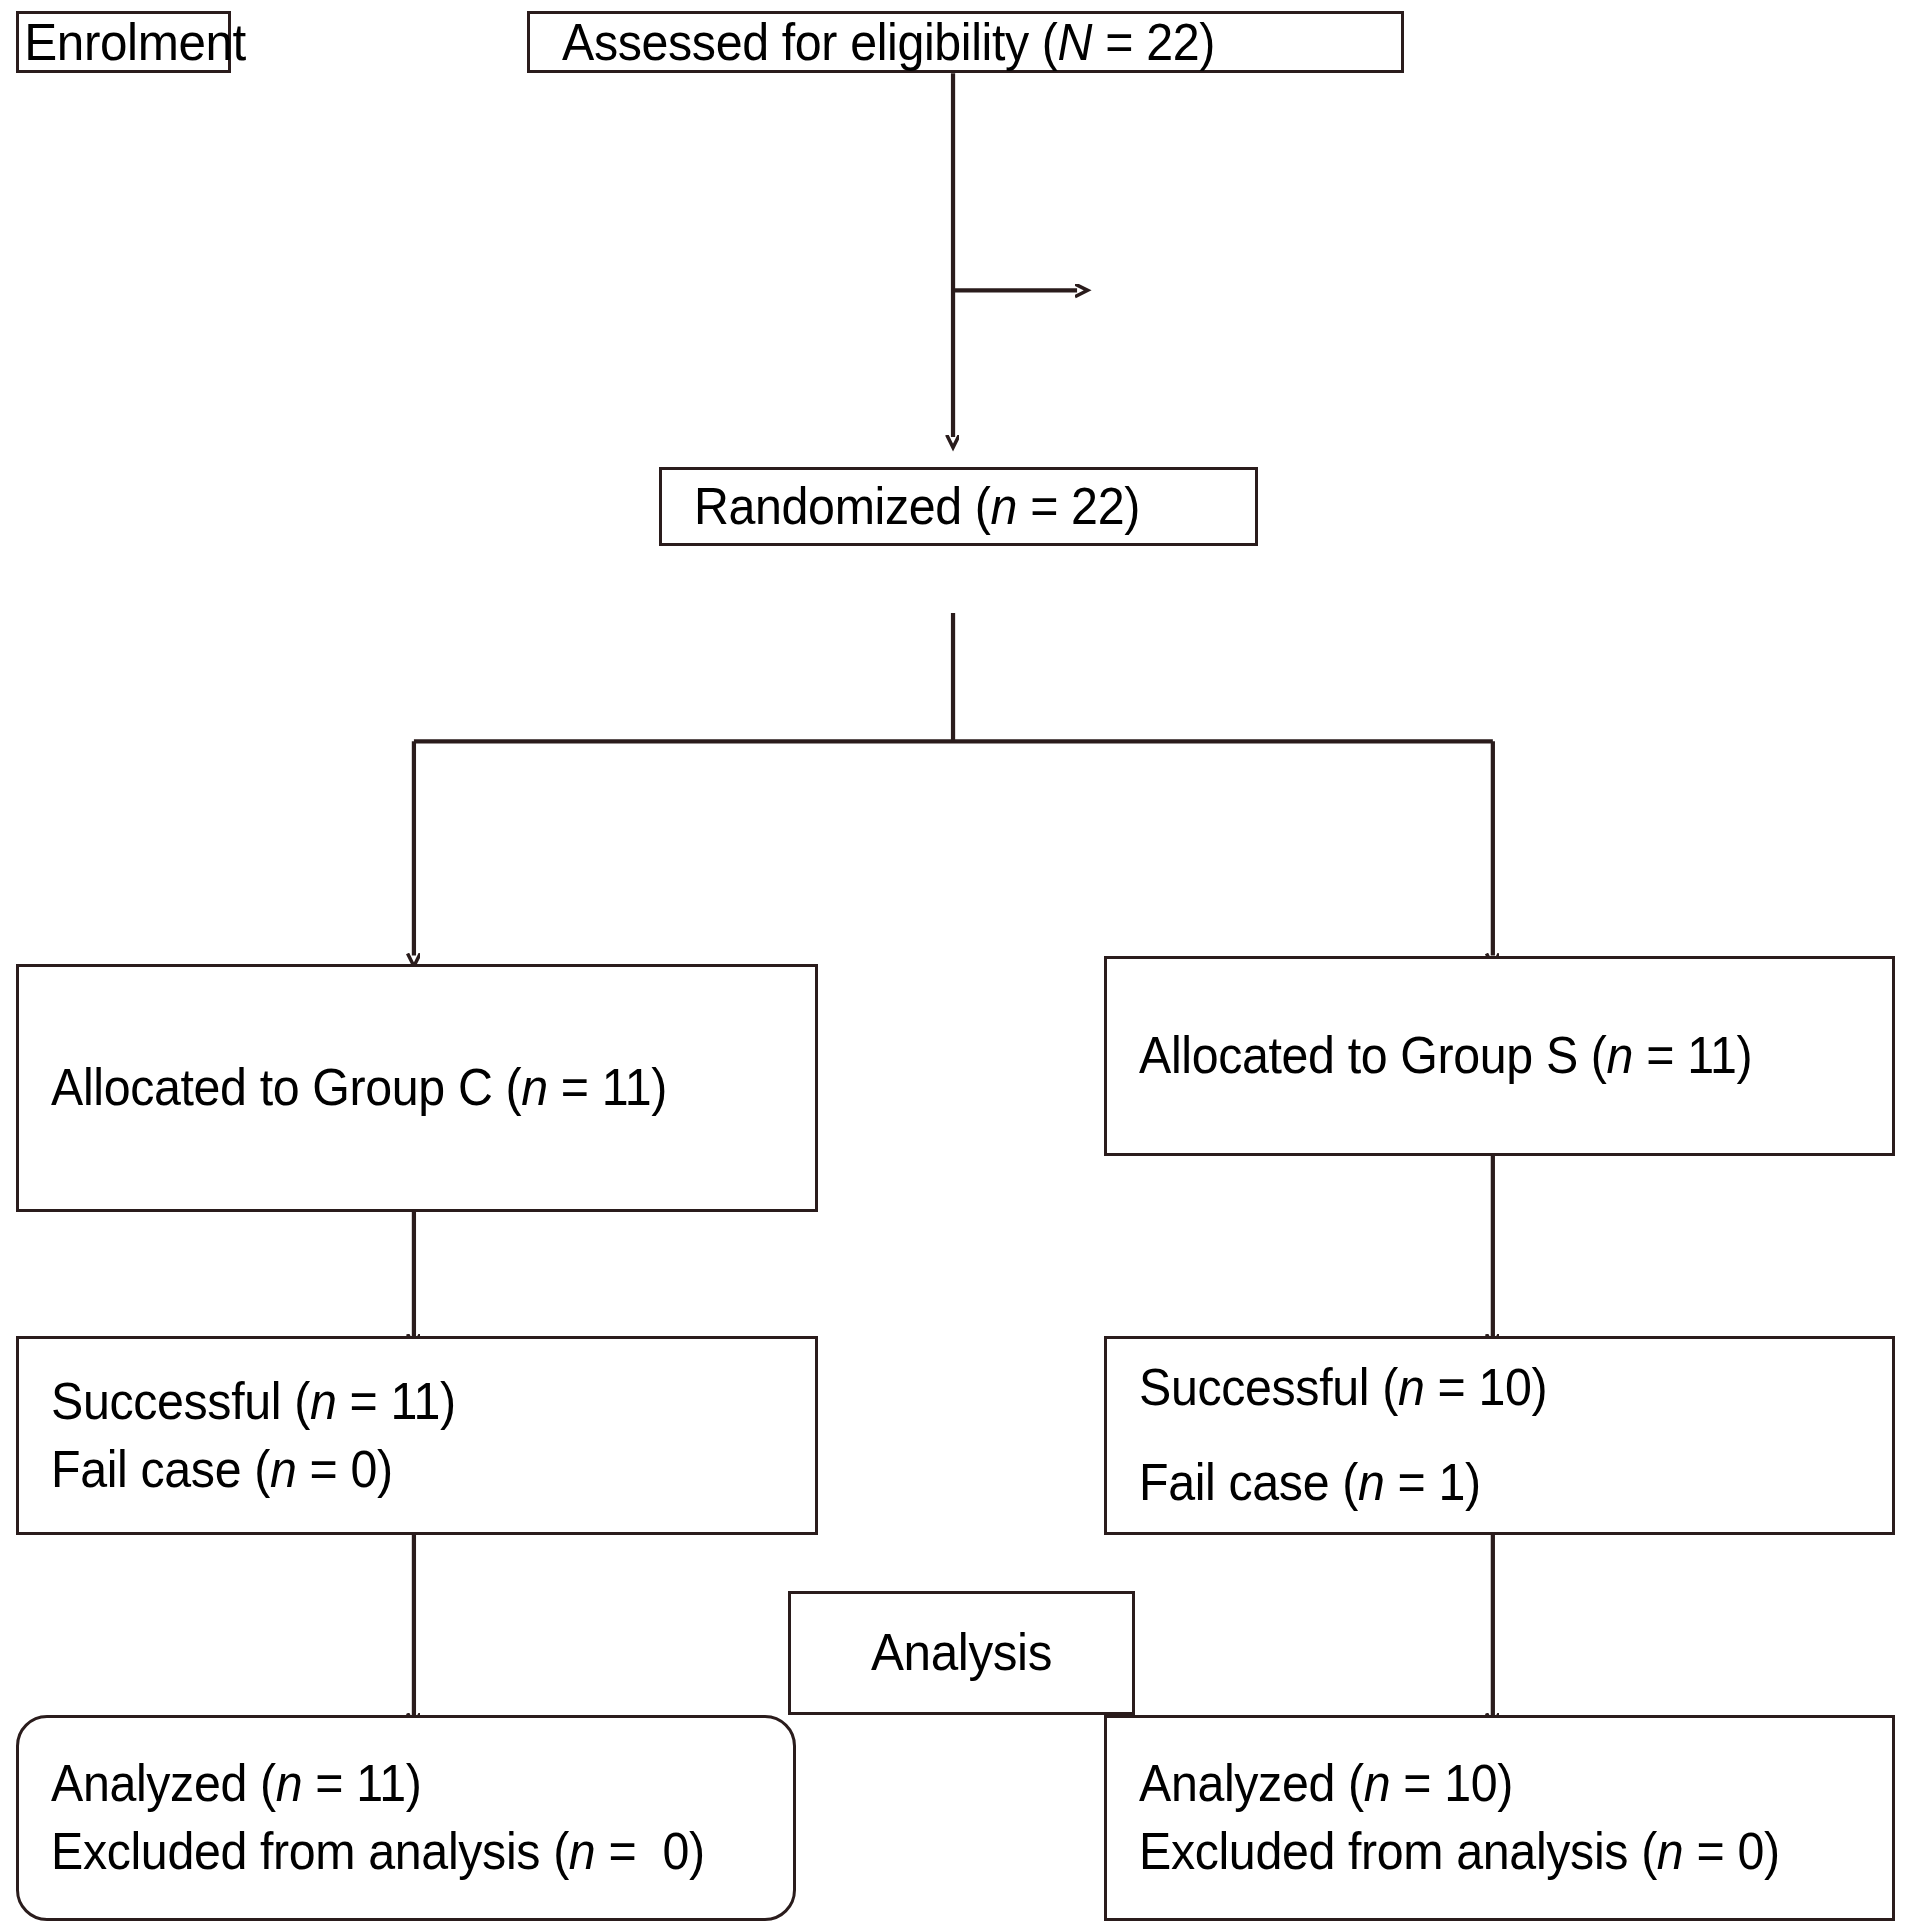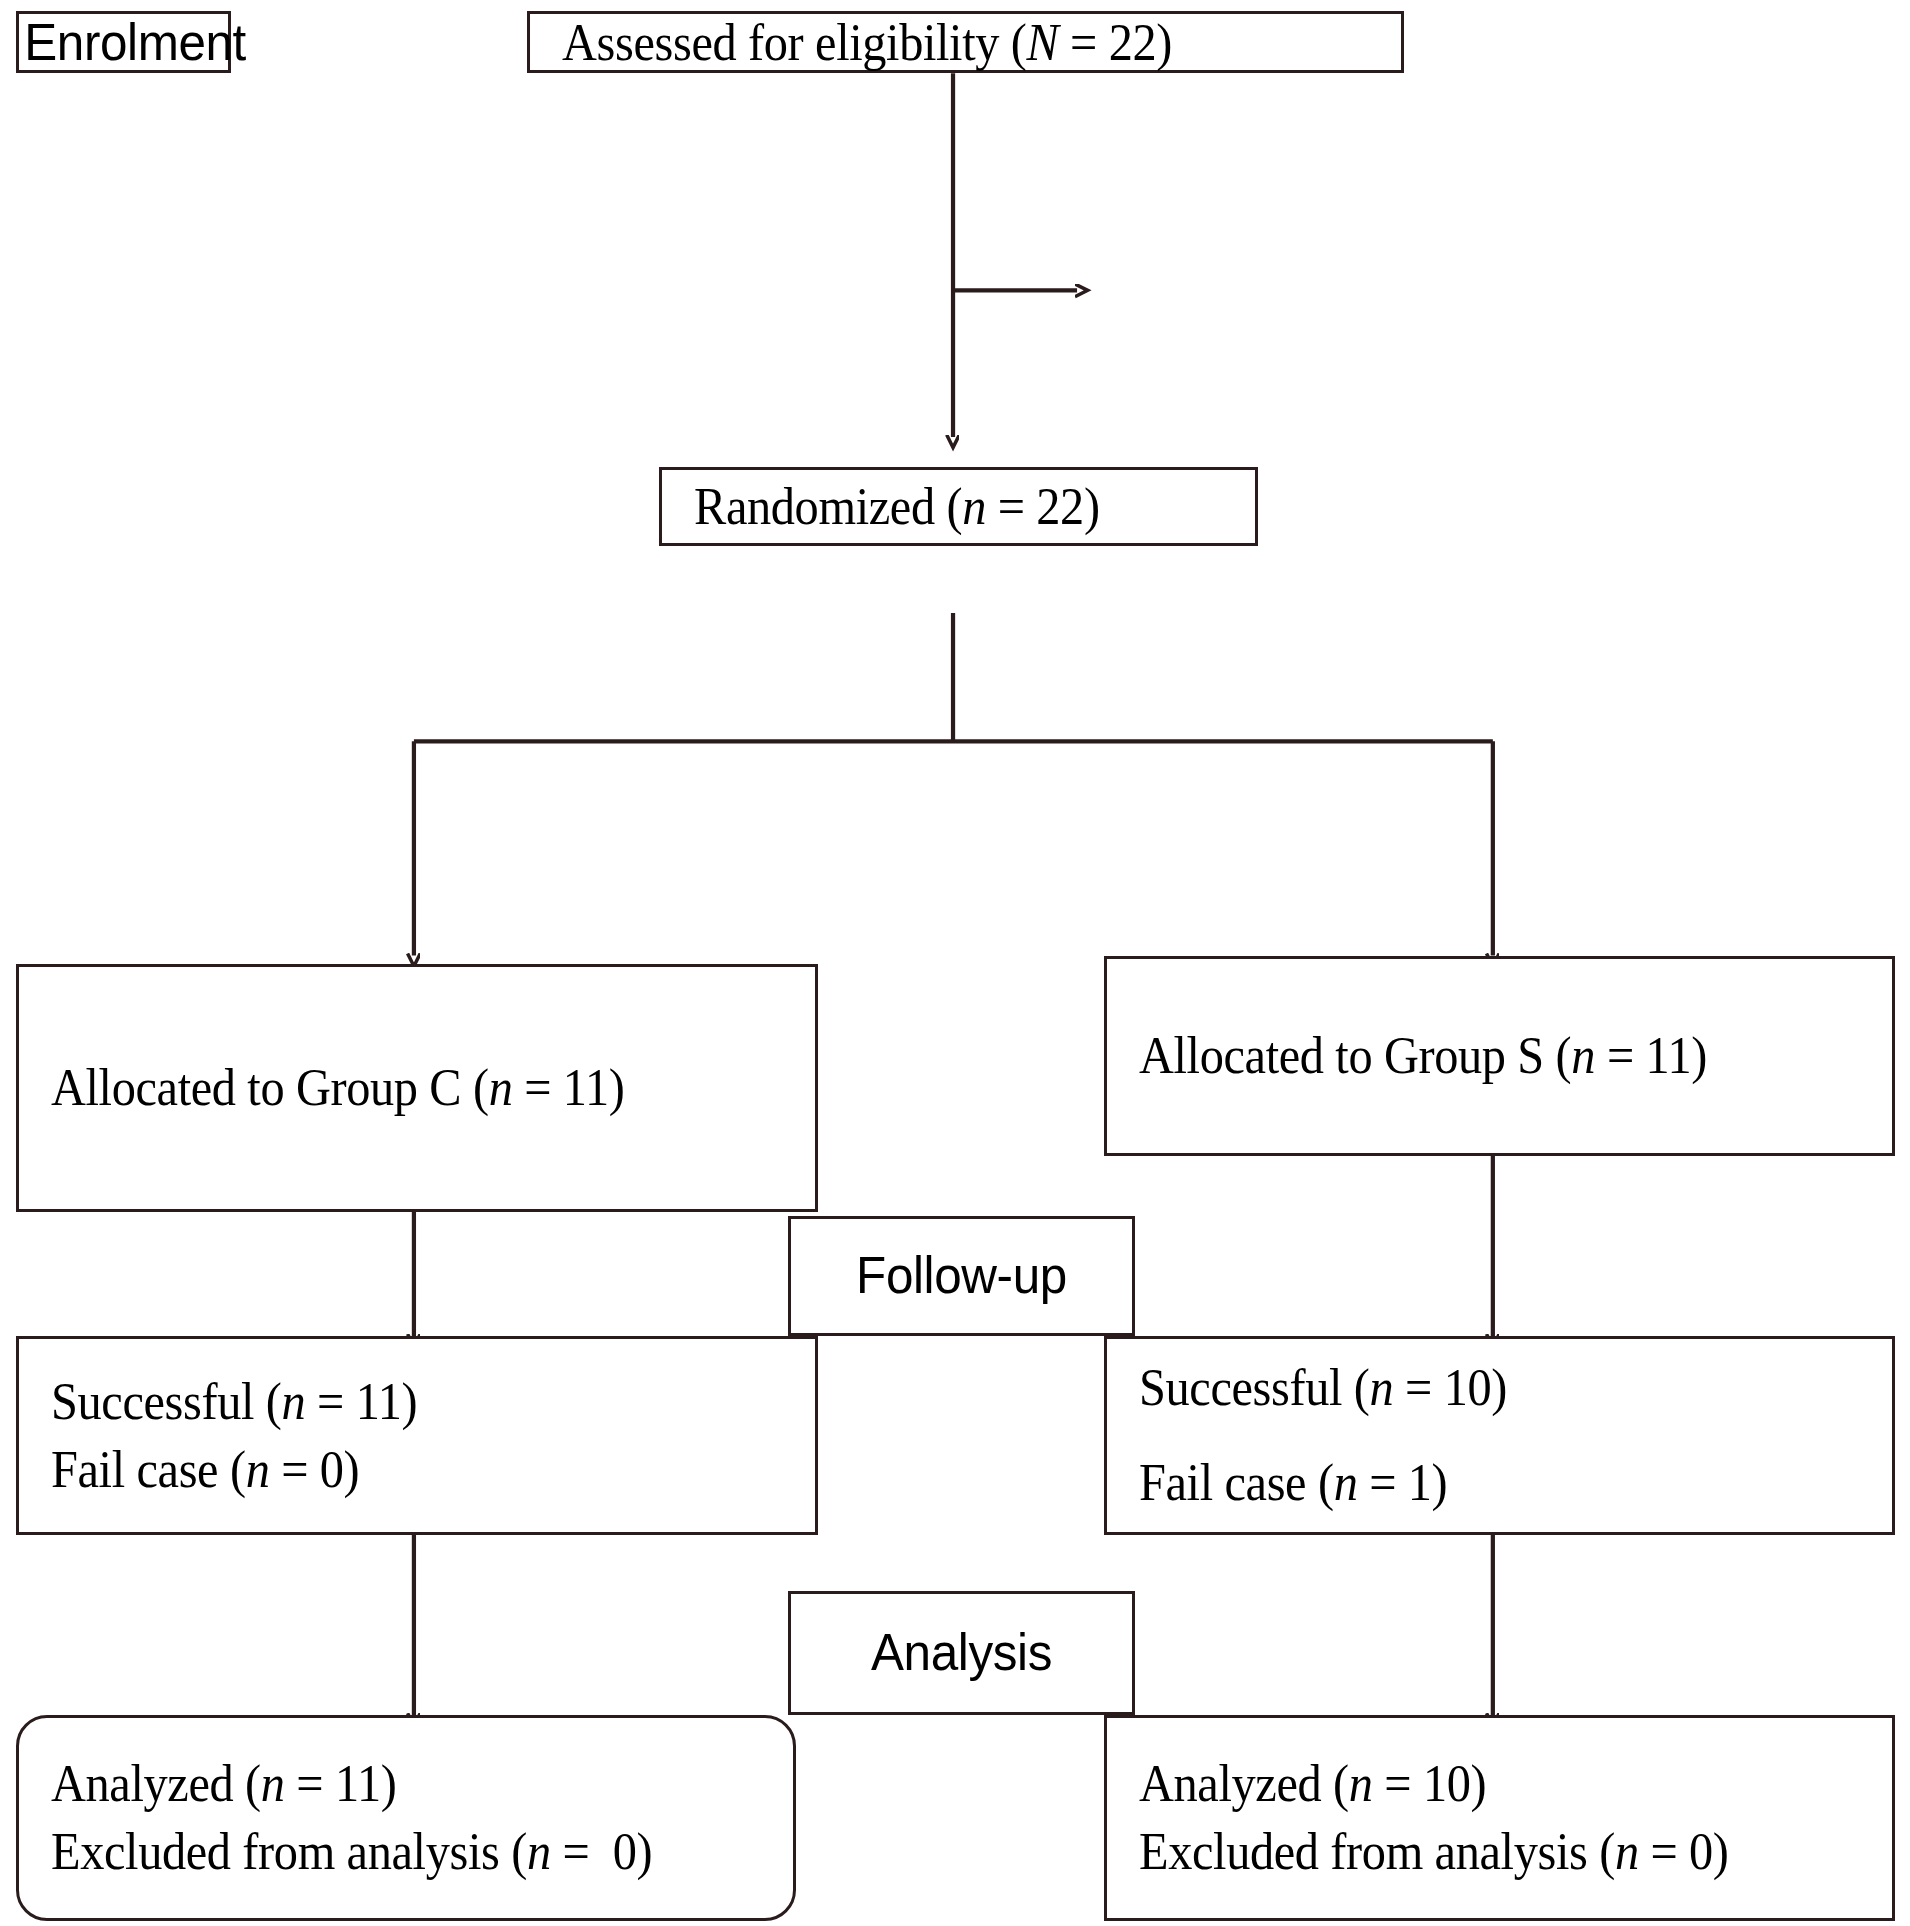--- a/index.html
+++ b/index.html
@@ -27,21 +27,20 @@
   }
   .box.center-label{
     align-items:center;
     justify-content:center;
     z-index:40;
     border-width:3.5px;
   }
   .box.pad{
     padding-left:32px;
     padding-right:26px;
-    font-family:Liberation Serif, serif;
   }
   .txt{
     font-size:52px;
     line-height:1.30;
     letter-spacing:-0.4px;
     white-space:pre;
     font-stretch:semi-condensed;
     transform:scaleX(0.93);
     transform-origin:left center;
   }
@@ -110,23 +109,20 @@
 
 
   <div class="box pad" style="left:15.5px; top:956px; width:802px; height:248px; z-index:20;margin-top:8px;">
     <div class="txt"><span>Allocated to Group C (</span><i>n</i><span> = 11)</span></div>
   </div>
 
   <div class="box pad" style="left:1104px; top:956px; width:791px; height:200px; z-index:20;">
     <div class="txt"><span>Allocated to Group S (</span><i>n</i><span> = 11)</span></div>
   </div>
 
-  <div class="box center-label" style="left:788px; top:1216px; width:347px; height:120px;">
-    <div class="txt ctr">Follow-up</div>
-  </div>
 
   <div class="box pad" style="left:15.5px; top:1336px; width:802px; height:199px; z-index:20;">
     <div class="txt"><span>Successful (</span><i>n</i><span> = 11)</span></div>
     <div class="txt"><span>Fail case (</span><i>n</i><span> = 0)</span></div>
   </div>
 
   <div class="box pad" style="left:1104px; top:1336px; width:791px; height:199px; z-index:20;gap:27px;">
     <div class="txt"><span>Successful (</span><i>n</i><span> = 10)</span></div>
     <div class="txt"><span>Fail case (</span><i>n</i><span> = 1)</span></div>
   </div>

